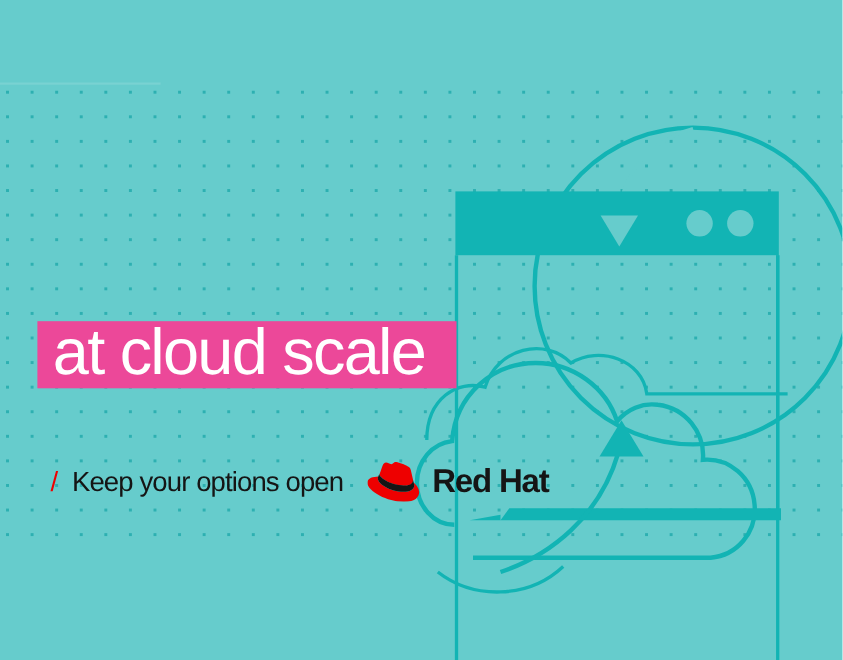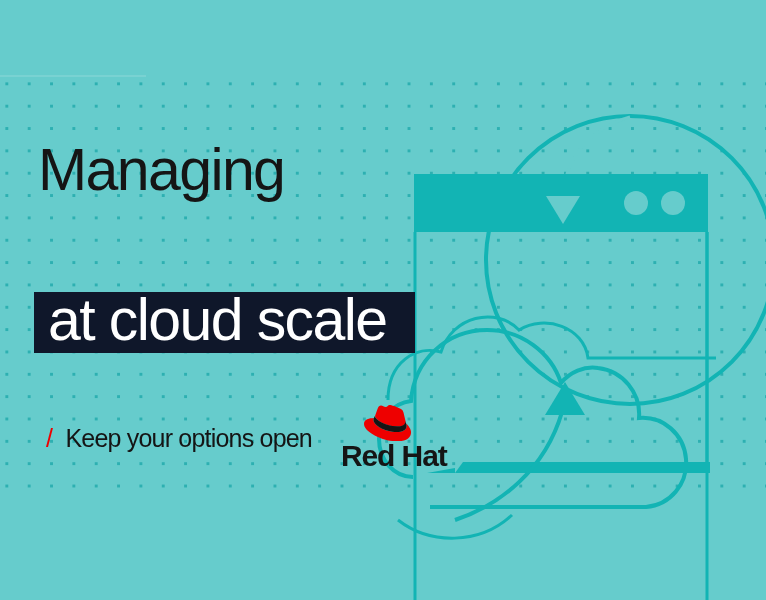--- a/index.html
+++ b/index.html
@@ -60,21 +60,21 @@
     letter-spacing: -1.6px;
     color: #151515;
     white-space: pre;
   }
   #redband {
     position: absolute;
     left: 34px;
     top: 292px;
     width: 381px;
     height: 61px;
-    background: #0f172a;
+    background: #ec4899;
   }
   #redband-text {
     position: absolute;
     left: 14px;
     top: -6px;
     font-size: 59px;
     line-height: 69px;
     letter-spacing: -1.6px;
     color: #ffffff;
     white-space: pre;
@@ -101,21 +101,20 @@
     color: #151515;
     font-size: 25px;
     letter-spacing: -.8px;
     line-height: 1;
     margin-left: 12px;
   }
   #logo {
     display: flex;
     align-items: center;
     margin-left: 22px;
-    flex-direction: column;
   }
   #logo-hat { display:block; }
   #logo-word {
     font-size: 30px;
     font-weight: 700;
     letter-spacing: -1.1px;
     color: #151515;
     margin-left: 7px;
     line-height: 1;
   }
@@ -173,21 +172,21 @@
       <path d="M 455 473 L 463 462 L 710 462 L 710 473 Z" fill="#12b4b4"></path>
       <path d="M 427 473 L 455 468 L 455 473 Z" fill="#12b4b4"></path>
 
       <path d="M 455 520 C 500 505 545 470 562 412" fill="none" stroke="#12b4b4" stroke-width="4"></path>
 
       <polygon points="565,382 585,415 545,415" fill="#12b4b4"></polygon>
 
     </g>
   </svg>
 
-  <div id="headline"><span>Managing</span><br></div>
+  <div id="headline"><br></div>
 
   <div id="redband">
     <div id="redband-text">at cloud scale</div>
   </div>
 
   <div id="tagline-row">
     <span id="tagline-slash">/</span>
     <span id="tagline-text">Keep your options open</span>
 
     <div id="logo">

